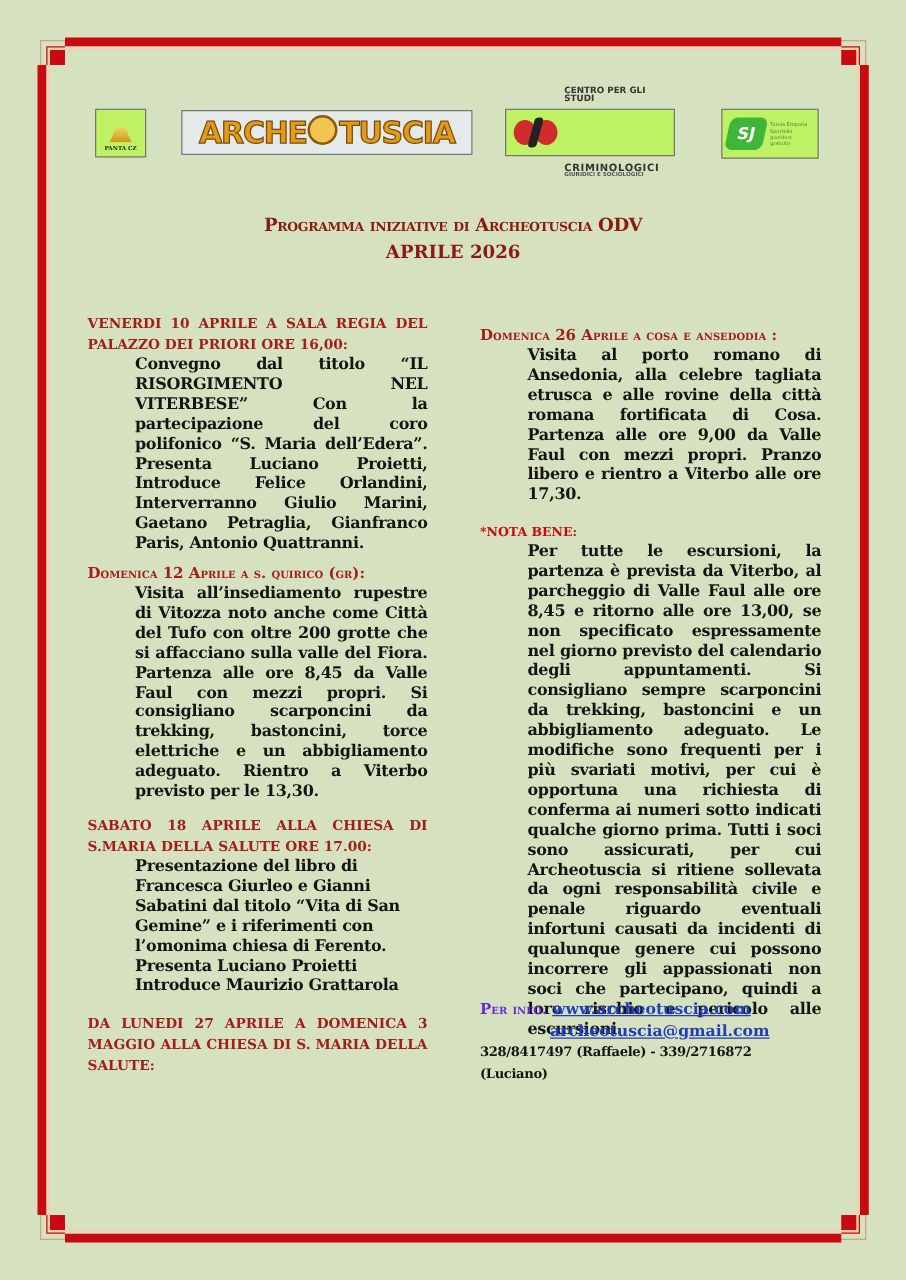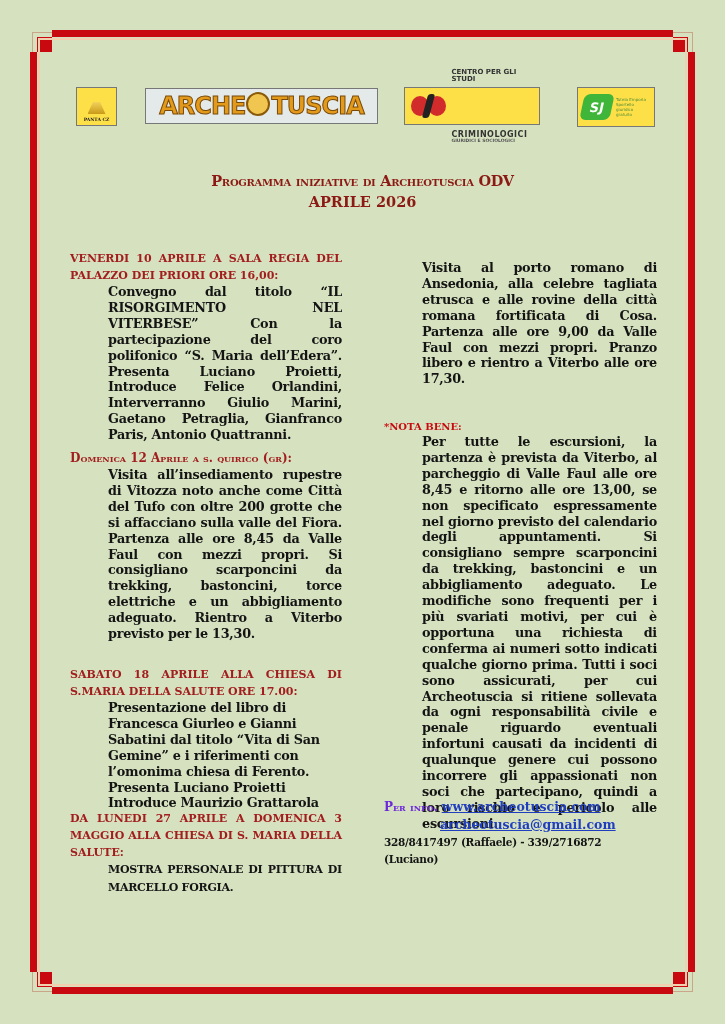--- a/index.html
+++ b/index.html
@@ -24,21 +24,21 @@
   .frame-red .c { position: absolute; width: 15px; height: 15px; background: #c8090f; }
   .frame-red .tl { left: 7px; top: 7px; }
   .frame-red .tr { right: 7px; top: 7px; }
   .frame-red .bl { left: 7px; bottom: 7px; }
   .frame-red .br { right: 7px; bottom: 7px; }
   .frame-inner {
     position: absolute; left: 38px; top: 38px; width: 649px; height: 948px;
     border: 2px solid #f2cfae; box-sizing: border-box;
   }
 
-  .logo { position: absolute; box-sizing: border-box; background: #fde047; border: 1px solid #777; }
+  .logo { position: absolute; box-sizing: border-box; background: #bef264; border: 1px solid #777; }
   .logo-panta { left: 76px; top: 87px; width: 41px; height: 39px; display:flex; flex-direction:column; align-items:center; justify-content:flex-end; padding-bottom:3px;}
   .logo-panta .gold { width: 18px; height: 12px; background: linear-gradient(#f2d25a,#c99a18); clip-path: polygon(30% 0,70% 0,100% 100%,0 100%); margin-bottom:3px;}
   .logo-panta .txt { font-size: 4.5px; font-family: "DejaVu Serif", serif; font-weight: bold; color:#222; }
   .logo-archeo { left: 145px; top: 88px; width: 233px; height: 36px; background: #e4e9ea; display:flex; align-items:center; justify-content:center; }
   .logo-archeo .txt { font-family: "DejaVu Sans", sans-serif; font-weight: bold; font-size: 24px; color: #e39a1b; letter-spacing: -1px; -webkit-text-stroke: 1px #7a4a08; }
   .logo-archeo .medal { display:inline-block; width: 24px; height: 24px; border-radius:50%; background: #f0c550; border: 2px solid #8a5a08; box-sizing:border-box; vertical-align: middle; margin: 0 1px; position: relative; top:-2px;}
   .logo-centro { left: 404px; top: 87px; width: 136px; height: 38px; display:flex; align-items:center; padding-left:6px; gap:4px;}
   .logo-centro .mark { position: relative; width: 38px; height: 24px; }
   .logo-centro .mark .r1 { position:absolute; left:0; top:2px; width:18px; height:20px; border-radius:50%; background:#d22b2b; }
   .logo-centro .mark .r2 { position:absolute; left:17px; top:2px; width:18px; height:20px; border-radius:50%; background:#d22b2b; }
@@ -127,35 +127,35 @@
   <div class="blk" style="top:250px;">
     <div class="hd" style="text-align:justify;">VENERDI 10 APRILE A SALA REGIA DEL PALAZZO DEI PRIORI ORE 16,00:</div>
     <div class="bd">Convegno dal titolo “IL RISORGIMENTO NEL VITERBESE” Con la partecipazione del coro polifonico “S. Maria dell’Edera”. Presenta Luciano Proietti, Introduce Felice Orlandini, Interverranno Giulio Marini, Gaetano Petraglia, Gianfranco Paris, Antonio Quattranni.</div>
   </div>
 
   <div class="blk" style="top:450px;">
     <div class="hd sc" style="font-size:12px;">Domenica 12 Aprile a s. quirico (gr):</div>
     <div class="bd">Visita all’insediamento rupestre di Vitozza noto anche come Città del Tufo con oltre 200 grotte che si affacciano sulla valle del Fiora. Partenza alle ore 8,45 da Valle Faul con mezzi propri. Si consigliano scarponcini da trekking, bastoncini, torce elettriche e un abbigliamento adeguato. Rientro a Viterbo previsto per le 13,30.</div>
   </div>
 
-  <div class="blk" style="top:666px;">
+  <div class="blk" style="top:652px;">
     <div class="hd" style="text-align:justify;">SABATO 18 APRILE ALLA CHIESA DI S.MARIA DELLA SALUTE ORE 17.00:</div>
     <div class="bd" style="text-align:left;">Presentazione del libro di Francesca Giurleo e Gianni Sabatini dal titolo “Vita di San Gemine” e i riferimenti con l’omonima chiesa di Ferento.</div>
     <div class="bd">Presenta Luciano Proietti</div>
     <div class="bd">Introduce Maurizio Grattarola</div>
   </div>
 
   <div class="blk" style="top:810px;">
     <div class="hd" style="text-align:justify;">DA LUNEDI 27 APRILE A DOMENICA 3 MAGGIO ALLA CHIESA DI S. MARIA DELLA SALUTE:</div>
-    <div class="bd small">MOSTRA PERSONALE DI PITTURA DI MARCELLO FORGIA.</div>
   </div>
 </div>
 
 <div class="col col-right">
   <div class="blk" style="top:260px;">
+    <div class="hd sc" style="font-size:12px;">Domenica 26 Aprile  a cosa e ansedodia :</div>
     <div class="bd">Visita al porto romano di Ansedonia, alla celebre tagliata etrusca e alle rovine della città romana fortificata di Cosa. Partenza alle ore 9,00 da Valle Faul con mezzi propri. Pranzo libero e rientro a Viterbo alle ore 17,30.</div>
   </div>
 
   <div class="blk" style="top:420px;">
     <div class="hd" style="font-size:10px; line-height:14px; color:#c8090f;">*NOTA BENE:</div>
     <div class="bd">Per tutte le escursioni, la partenza è prevista da Viterbo, al parcheggio di Valle Faul alle ore 8,45 e ritorno alle ore 13,00, se non specificato espressamente nel giorno previsto del calendario degli appuntamenti. Si consigliano sempre scarponcini da trekking, bastoncini e un abbigliamento adeguato. Le modifiche sono frequenti per i più svariati motivi, per cui è opportuna una richiesta di conferma ai numeri sotto indicati qualche giorno prima. Tutti i soci sono assicurati, per cui Archeotuscia si ritiene sollevata da ogni responsabilità civile e penale riguardo eventuali infortuni causati da incidenti di qualunque genere cui possono incorrere gli appassionati non soci che partecipano, quindi a loro rischio e pericolo alle escursioni.</div>
   </div>
 
   <div class="blk info" style="top:798px;">
     <div>

